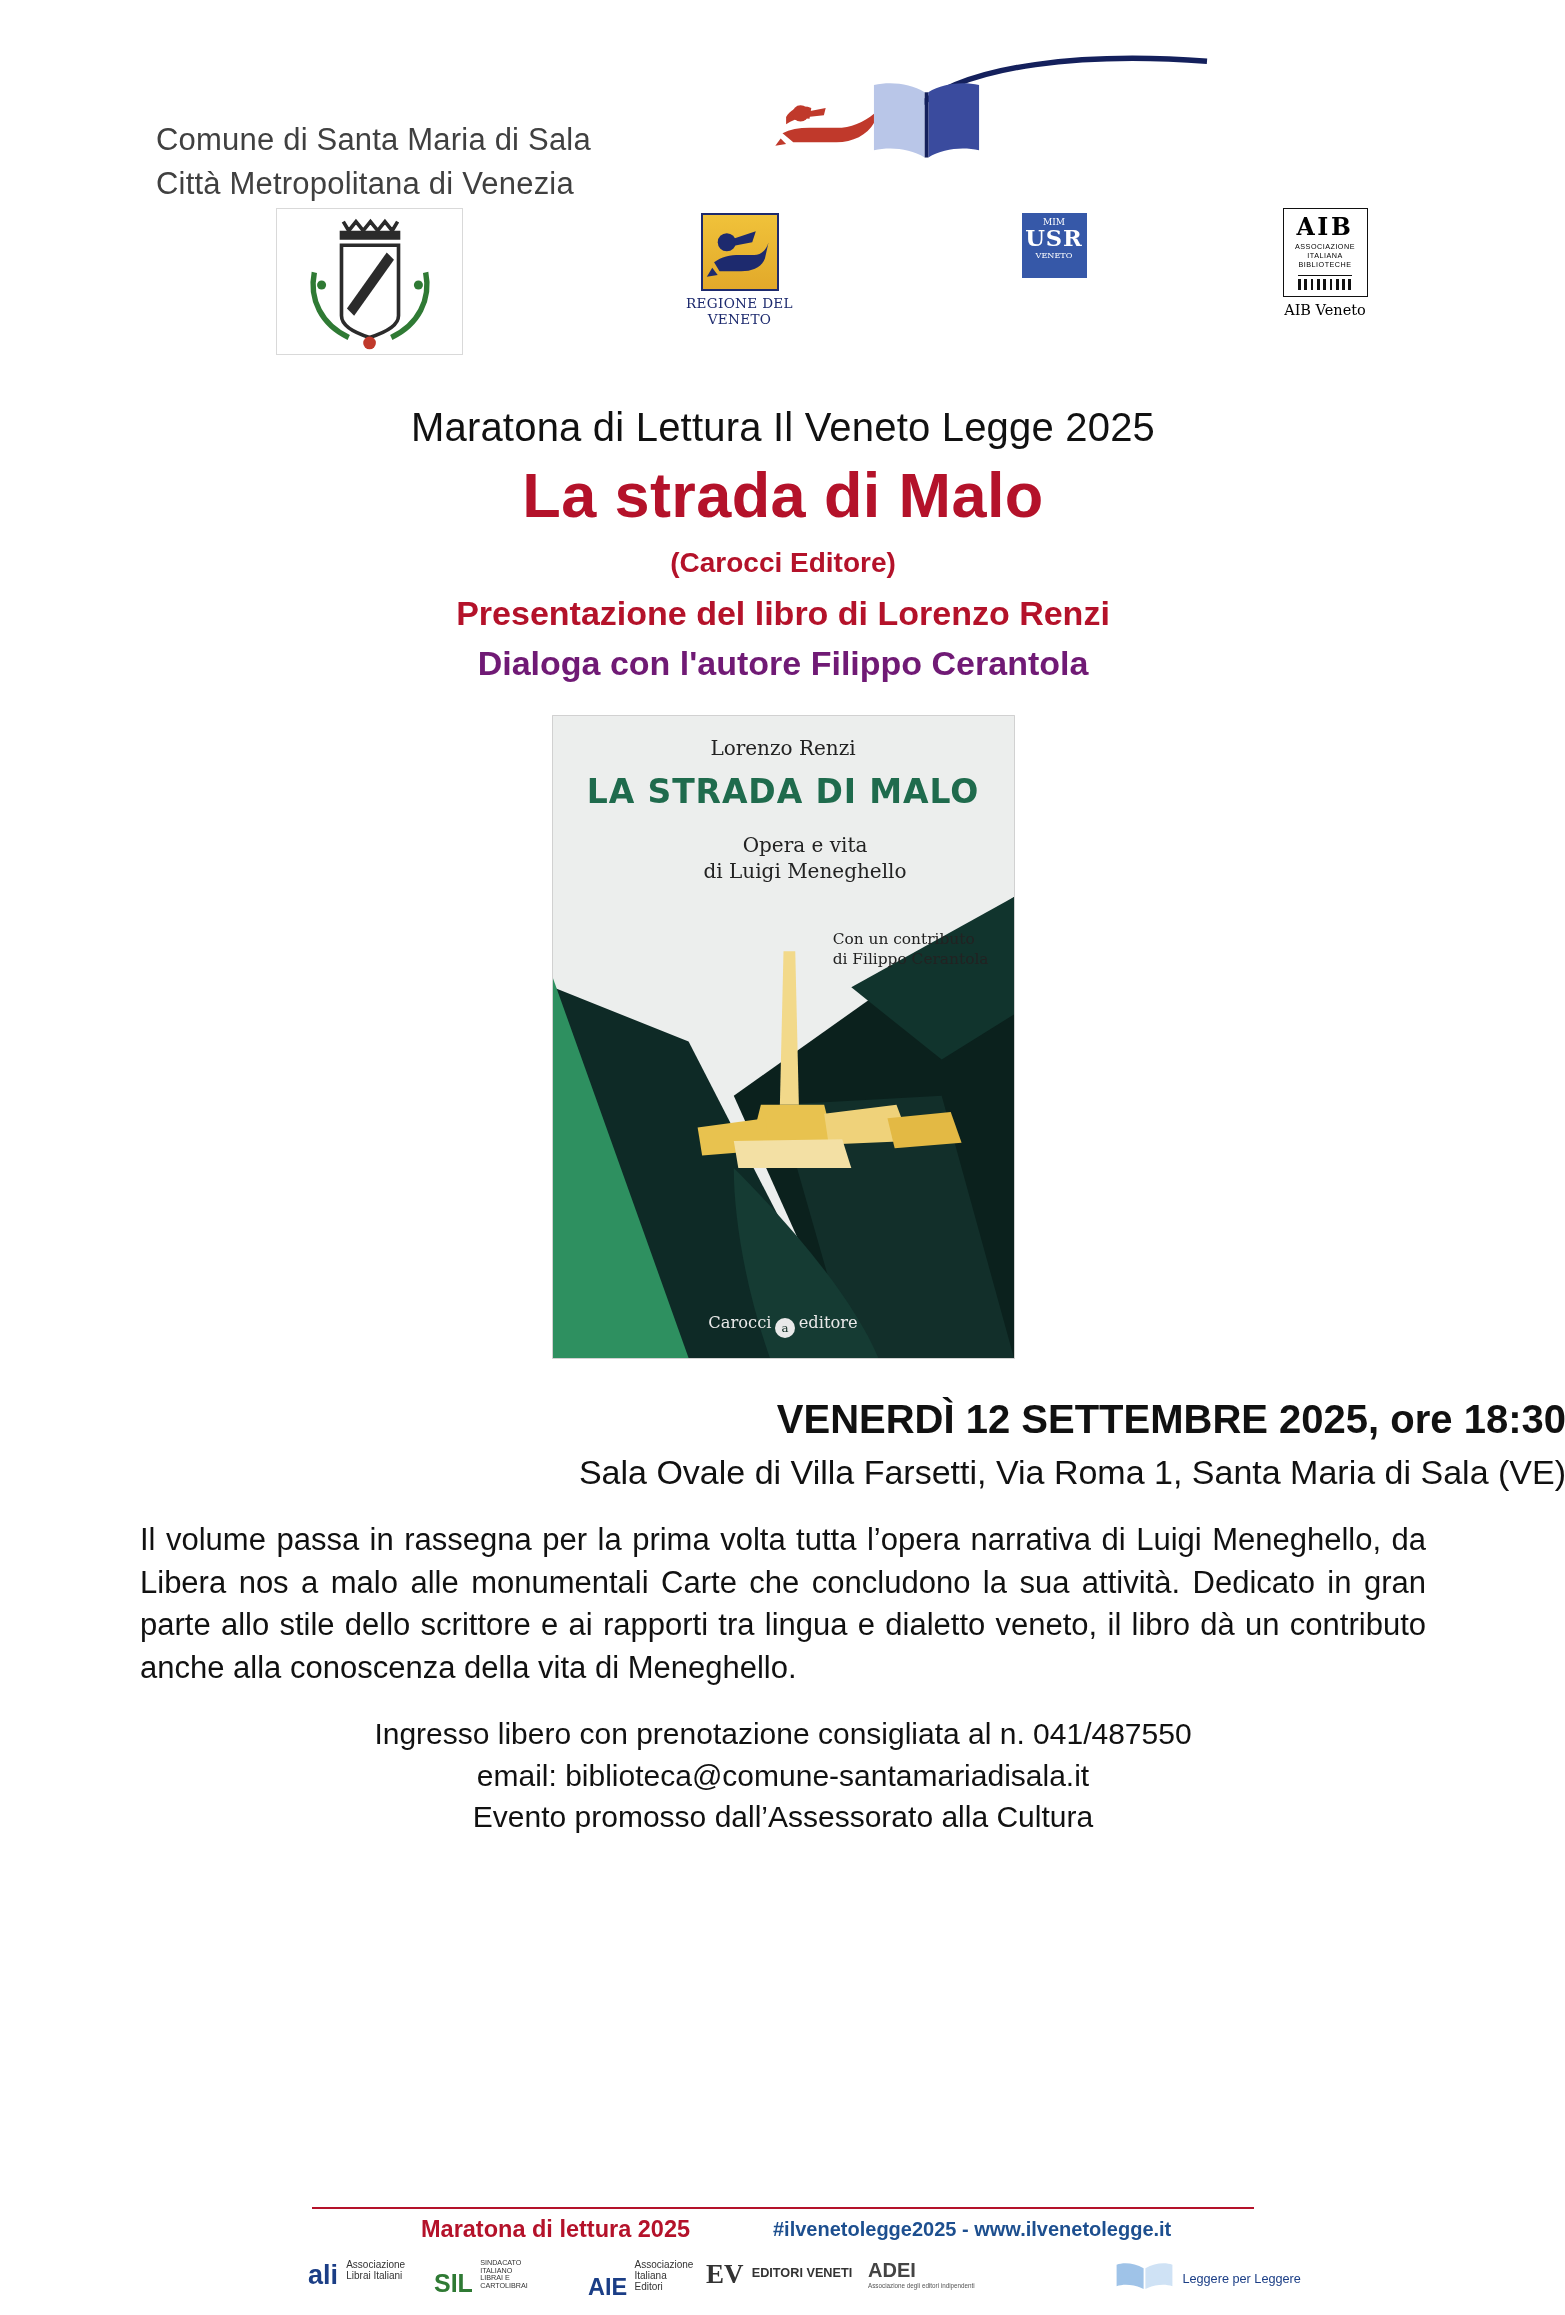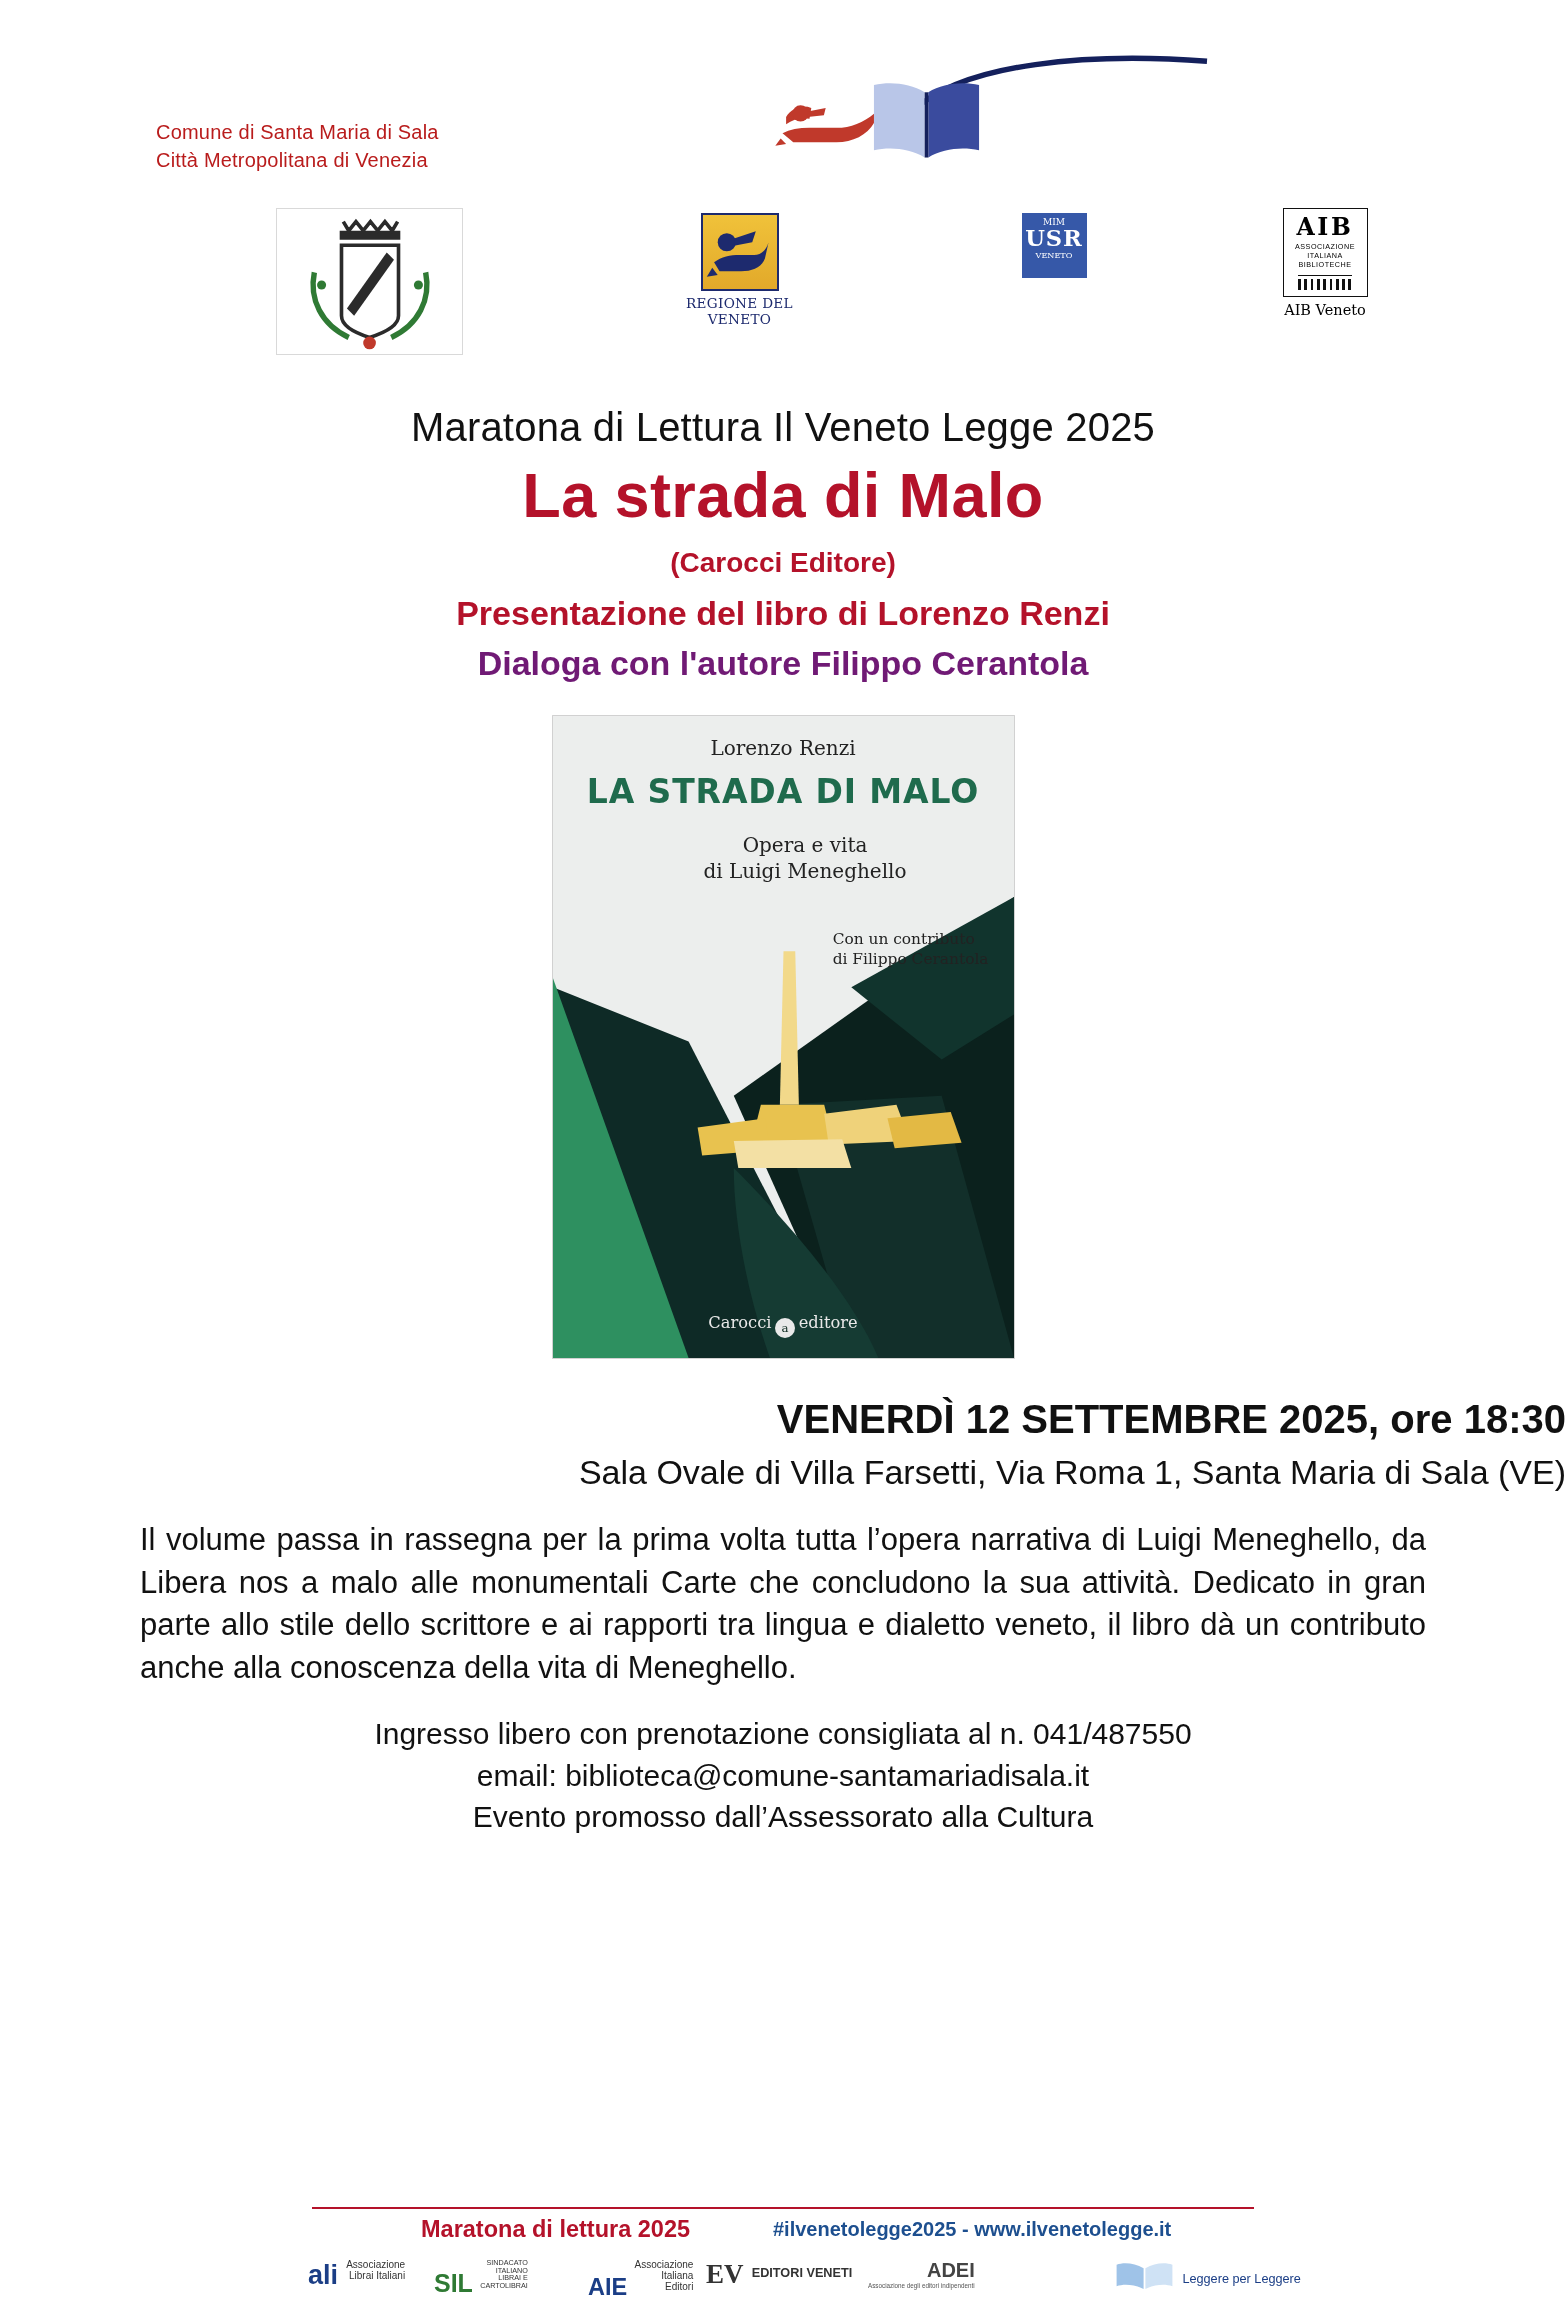--- a/index.html
+++ b/index.html
@@ -18,23 +18,23 @@
 
   
   .header {
     position: relative;
     height: 208px;
   }
   .comune-block {
     position: absolute;
     left: 156px;
     top: 118px;
-    font-size: 20px;
+    font-size: 31px;
     line-height: 1.42;
-    color: #b91c1c;
+    color: #404040;
     letter-spacing: 0.2px;
   }
   .vl-logo {
     position: absolute;
     left: 764px;
     top: 54px;
     width: 488px;
     height: 127px;
   }
   .vl-logo .vl-text {
@@ -283,21 +283,20 @@
     font-size: 30px;
     line-height: 1.38;
     color: #111;
   }
 
   
   .bottom {
     position: absolute;
     left: 0; right: 0; bottom: 0;
     height: 109px;
-    text-align: right;
   }
   .bottom .rule {
     position: absolute;
     left: 312px; right: 312px; top: 0;
     border-top: 2.7px solid #b4122a;
   }
   .bottom .mar {
     position: absolute;
     left: 421px; top: 9px;
     font-size: 23.5px;

